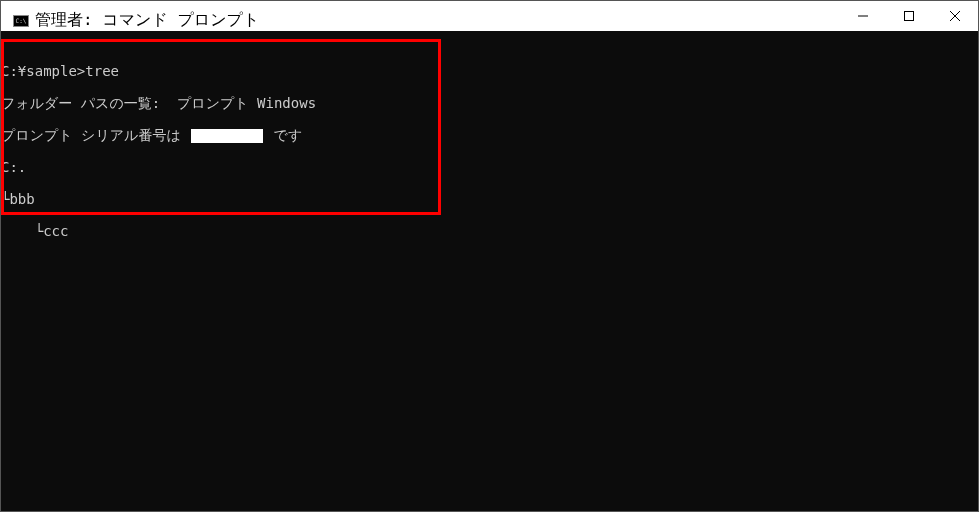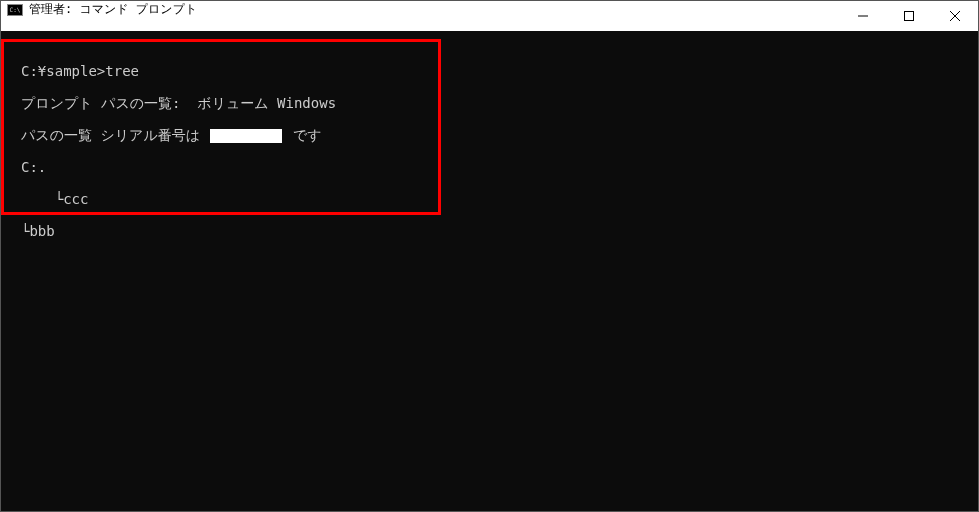--- a/index.html
+++ b/index.html
@@ -15,24 +15,24 @@
     height: 512px;
     border: 1px solid #555;
     background: #fff;
     display: flex;
     flex-direction: column;
   }
   .titlebar {
     height: 30px;
     background: #fff;
     display: flex;
-    align-items: flex-start;
+    align-items: flex-end;
     justify-content: space-between;
-    padding-left: 6px;
-    font-size: 12px;
+    padding-left: 12px;
+    font-size: 16px;
     color: #000;
   }
   .titlebar-left {
     display: flex;
     align-items: center;
     gap: 6px;
   }
   .app-icon {
     width: 16px;
     height: 12px;
@@ -82,21 +82,21 @@
     left: 0;
     top: 0;
     padding: 0;
     white-space: pre;
   }
   .redbox {
     position: absolute;
     border: 3px solid #ff0000;
     pointer-events: none;
   }
-  .line { white-space: pre; padding-left: 20px; }
+  .line { white-space: pre; }
   .redact {
     display: inline-block;
     width: 72px;
     height: 14px;
     background: #fff;
     vertical-align: middle;
     margin: 0 2px;
   }
   .cursor {
     display: inline-block;
@@ -133,23 +133,23 @@
             <line x1="10" y1="0" x2="0" y2="10" stroke="currentColor" stroke-width="1"></line>
           </svg>
       </button>
     </div>
   </div>
 
   <div class="terminal">
     <div class="terminal-inner">
 <div class="line"></div>
 <div class="line">C:¥sample&gt;tree</div>
-<div class="line">プロンプト パスの一覧:  ボリューム Windows</div>
-<div class="line"><span>パスの一覧 シリアル番号は </span><span class="redact"></span><span> です</span></div>
+<div class="line">フォルダー パスの一覧:  プロンプト Windows</div>
+<div class="line"><span>プロンプト シリアル番号は </span><span class="redact"></span><span> です</span></div>
 <div class="line">C:.</div>
+<div class="line">└bbb</div>
 <div class="line">    └ccc</div>
-<div class="line">└bbb</div>
 <div class="line"></div>
     </div>
     <div class="redbox" id="redbox" style="left: 0px; top: 8px; width: 440px; height: 176px;"></div>
   </div>
 
 </div>
 
 </body></html>

